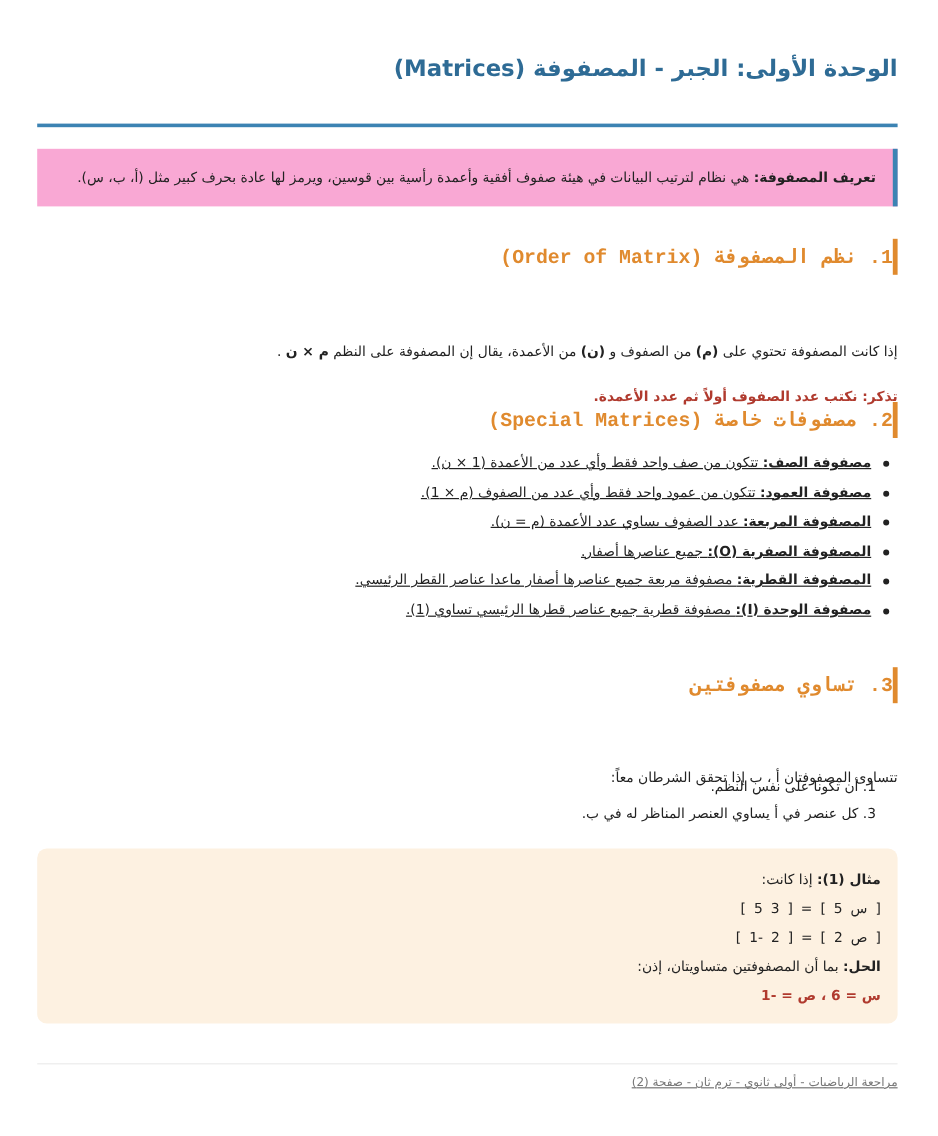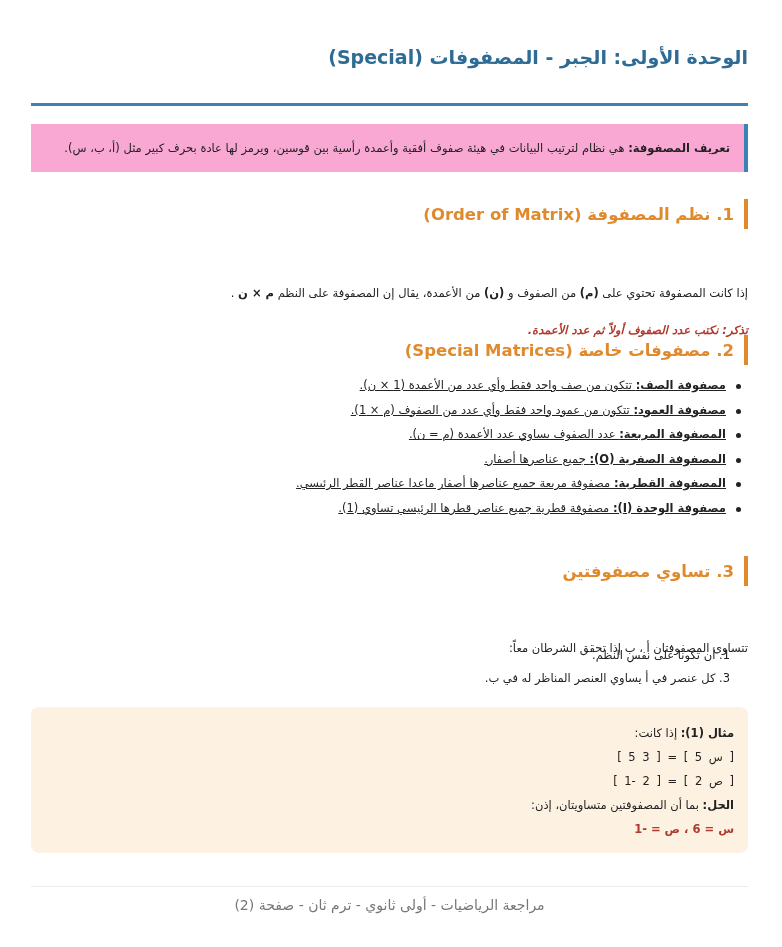--- a/index.html
+++ b/index.html
@@ -29,24 +29,24 @@
     border-right: 4px solid #3c83b3;
     padding: 0 14px 0 10px;
     display: flex; align-items: center;
     font-size: 11.5px;
   }
   .def-box b { font-weight: bold; }
 
   .sec-head {
     position: absolute; right: 0;
     border-right: 4px solid #e08a2e;
-    padding-right: 10px;
     height: 30px; display: flex; align-items: center;
     font-size: 16.5px; font-weight: bold; color: #e08a2e;
     white-space: nowrap;
+    font-family: Liberation Mono, monospace;
   }
 
   .para { position: absolute; right: 0; white-space: nowrap; font-size: 11.5px; margin-top: 33px; }
   .para b { font-weight: bold; }
   .remind { color: #b03a2e; font-weight: bold; }
 
   .blist { position: absolute; right: 0; top: 373px; list-style: none; text-decoration: underline; }
   .blist li {
     position: relative; height: 24.6px; line-height: 24.6px;
     padding-right: 22px; white-space: nowrap; font-size: 11.5px;
@@ -67,43 +67,43 @@
   }
   .ex-line { height: 24px; line-height: 24px; white-space: nowrap; font-size: 11.5px; text-align: right; }
   .ex-line b { font-weight: bold; }
   .answer { color: #b03a2e; font-weight: bold; }
   .mat { direction: ltr; unicode-bidi: isolate; display: inline-block; word-spacing: 3px; }
 
   .footer-rule {
     position: absolute; left: 0; right: 0; top: 886px; height: 1px; background: #ececec;
   }
   .footer {
-    position: absolute; left: 0; right: 0; top: 897px; text-align: center;
-    font-size: 14px; color: #777;
+    position: absolute; left: 0; right: 0; top: 897px; text-align: right;
+    font-size: 10px; color: #777; text-decoration: underline;
   }
 </style>
 </head>
 <body>
 
 <div class="page">
 
-  <h1 class="title">الوحدة الأولى: الجبر - المصفوفات (Special)</h1>
+  <h1 class="title">الوحدة الأولى: الجبر - المصفوفة (Matrices)</h1>
   <div class="title-rule"></div>
 
   <div class="def-box">
     <p>
       <b>تعريف المصفوفة:</b><span> هي نظام لترتيب البيانات في هيئة صفوف أفقية وأعمدة رأسية بين قوسين، ويرمز لها عادة بحرف كبير مثل (أ، ب، س).</span>
     </p>
   </div>
 
   <h2 class="sec-head" style="top:199px;">1. نظم المصفوفة (Order of Matrix)</h2>
   <p class="para" style="top:253px;">
     <span>إذا كانت المصفوفة تحتوي على </span><b>(م)</b><span> من الصفوف و </span><b>(ن)</b><span> من الأعمدة، يقال إن المصفوفة على النظم </span><b>م × ن</b><span> .</span>
   </p>
-  <p class="para remind" style="top:290px;font-style:italic;">تذكر: نكتب عدد الصفوف أولاً ثم عدد الأعمدة.</p>
+  <p class="para remind" style="top:290px;">تذكر: نكتب عدد الصفوف أولاً ثم عدد الأعمدة.</p>
 
   <h2 class="sec-head" style="top:335px;">2. مصفوفات خاصة (Special Matrices)</h2>
   <ul class="blist">
     <li><b>مصفوفة الصف:</b><span> تتكون من صف واحد فقط وأي عدد من الأعمدة (1 × ن).</span></li>
     <li><b>مصفوفة العمود:</b><span> تتكون من عمود واحد فقط وأي عدد من الصفوف (م × 1).</span></li>
     <li><b>المصفوفة المربعة:</b><span> عدد الصفوف يساوي عدد الأعمدة (م = ن).</span></li>
     <li><b>المصفوفة الصفرية (O):</b><span> جميع عناصرها أصفار.</span></li>
     <li><b>المصفوفة القطرية:</b><span> مصفوفة مربعة جميع عناصرها أصفار ماعدا عناصر القطر الرئيسي.</span></li>
     <li><b>مصفوفة الوحدة (I):</b><span> مصفوفة قطرية جميع عناصر قطرها الرئيسي تساوي (1).</span></li>
   </ul>

